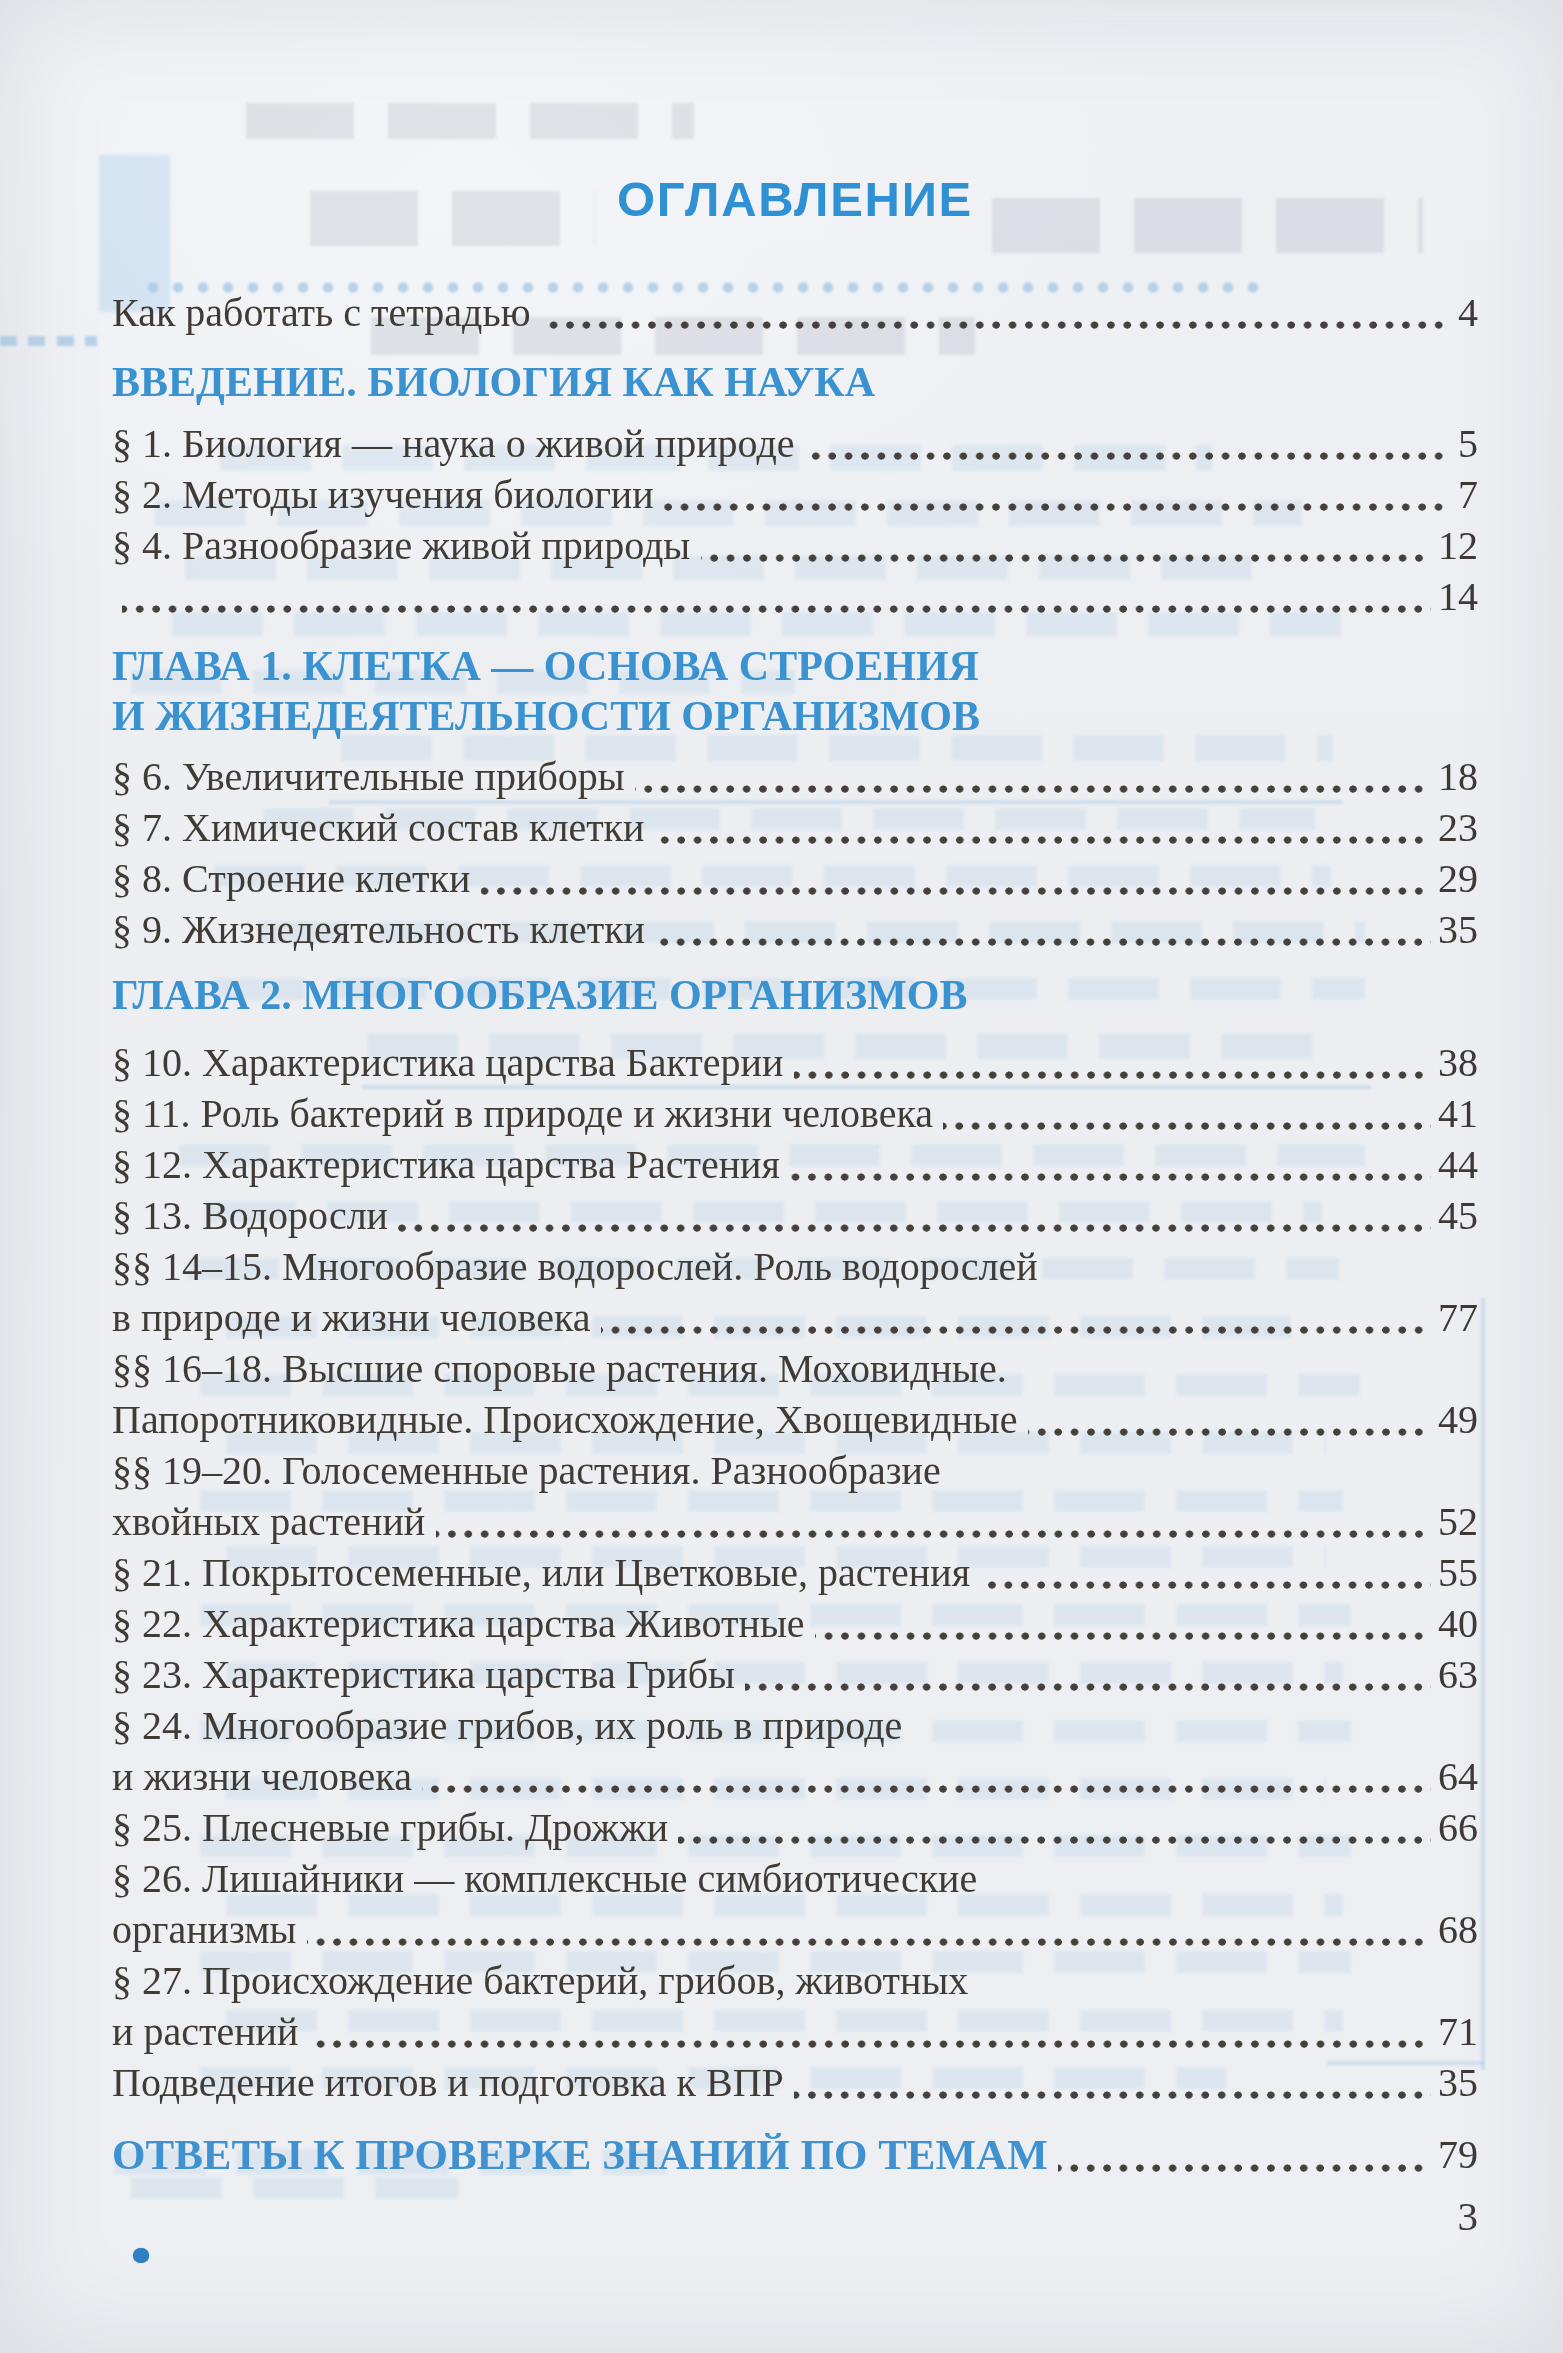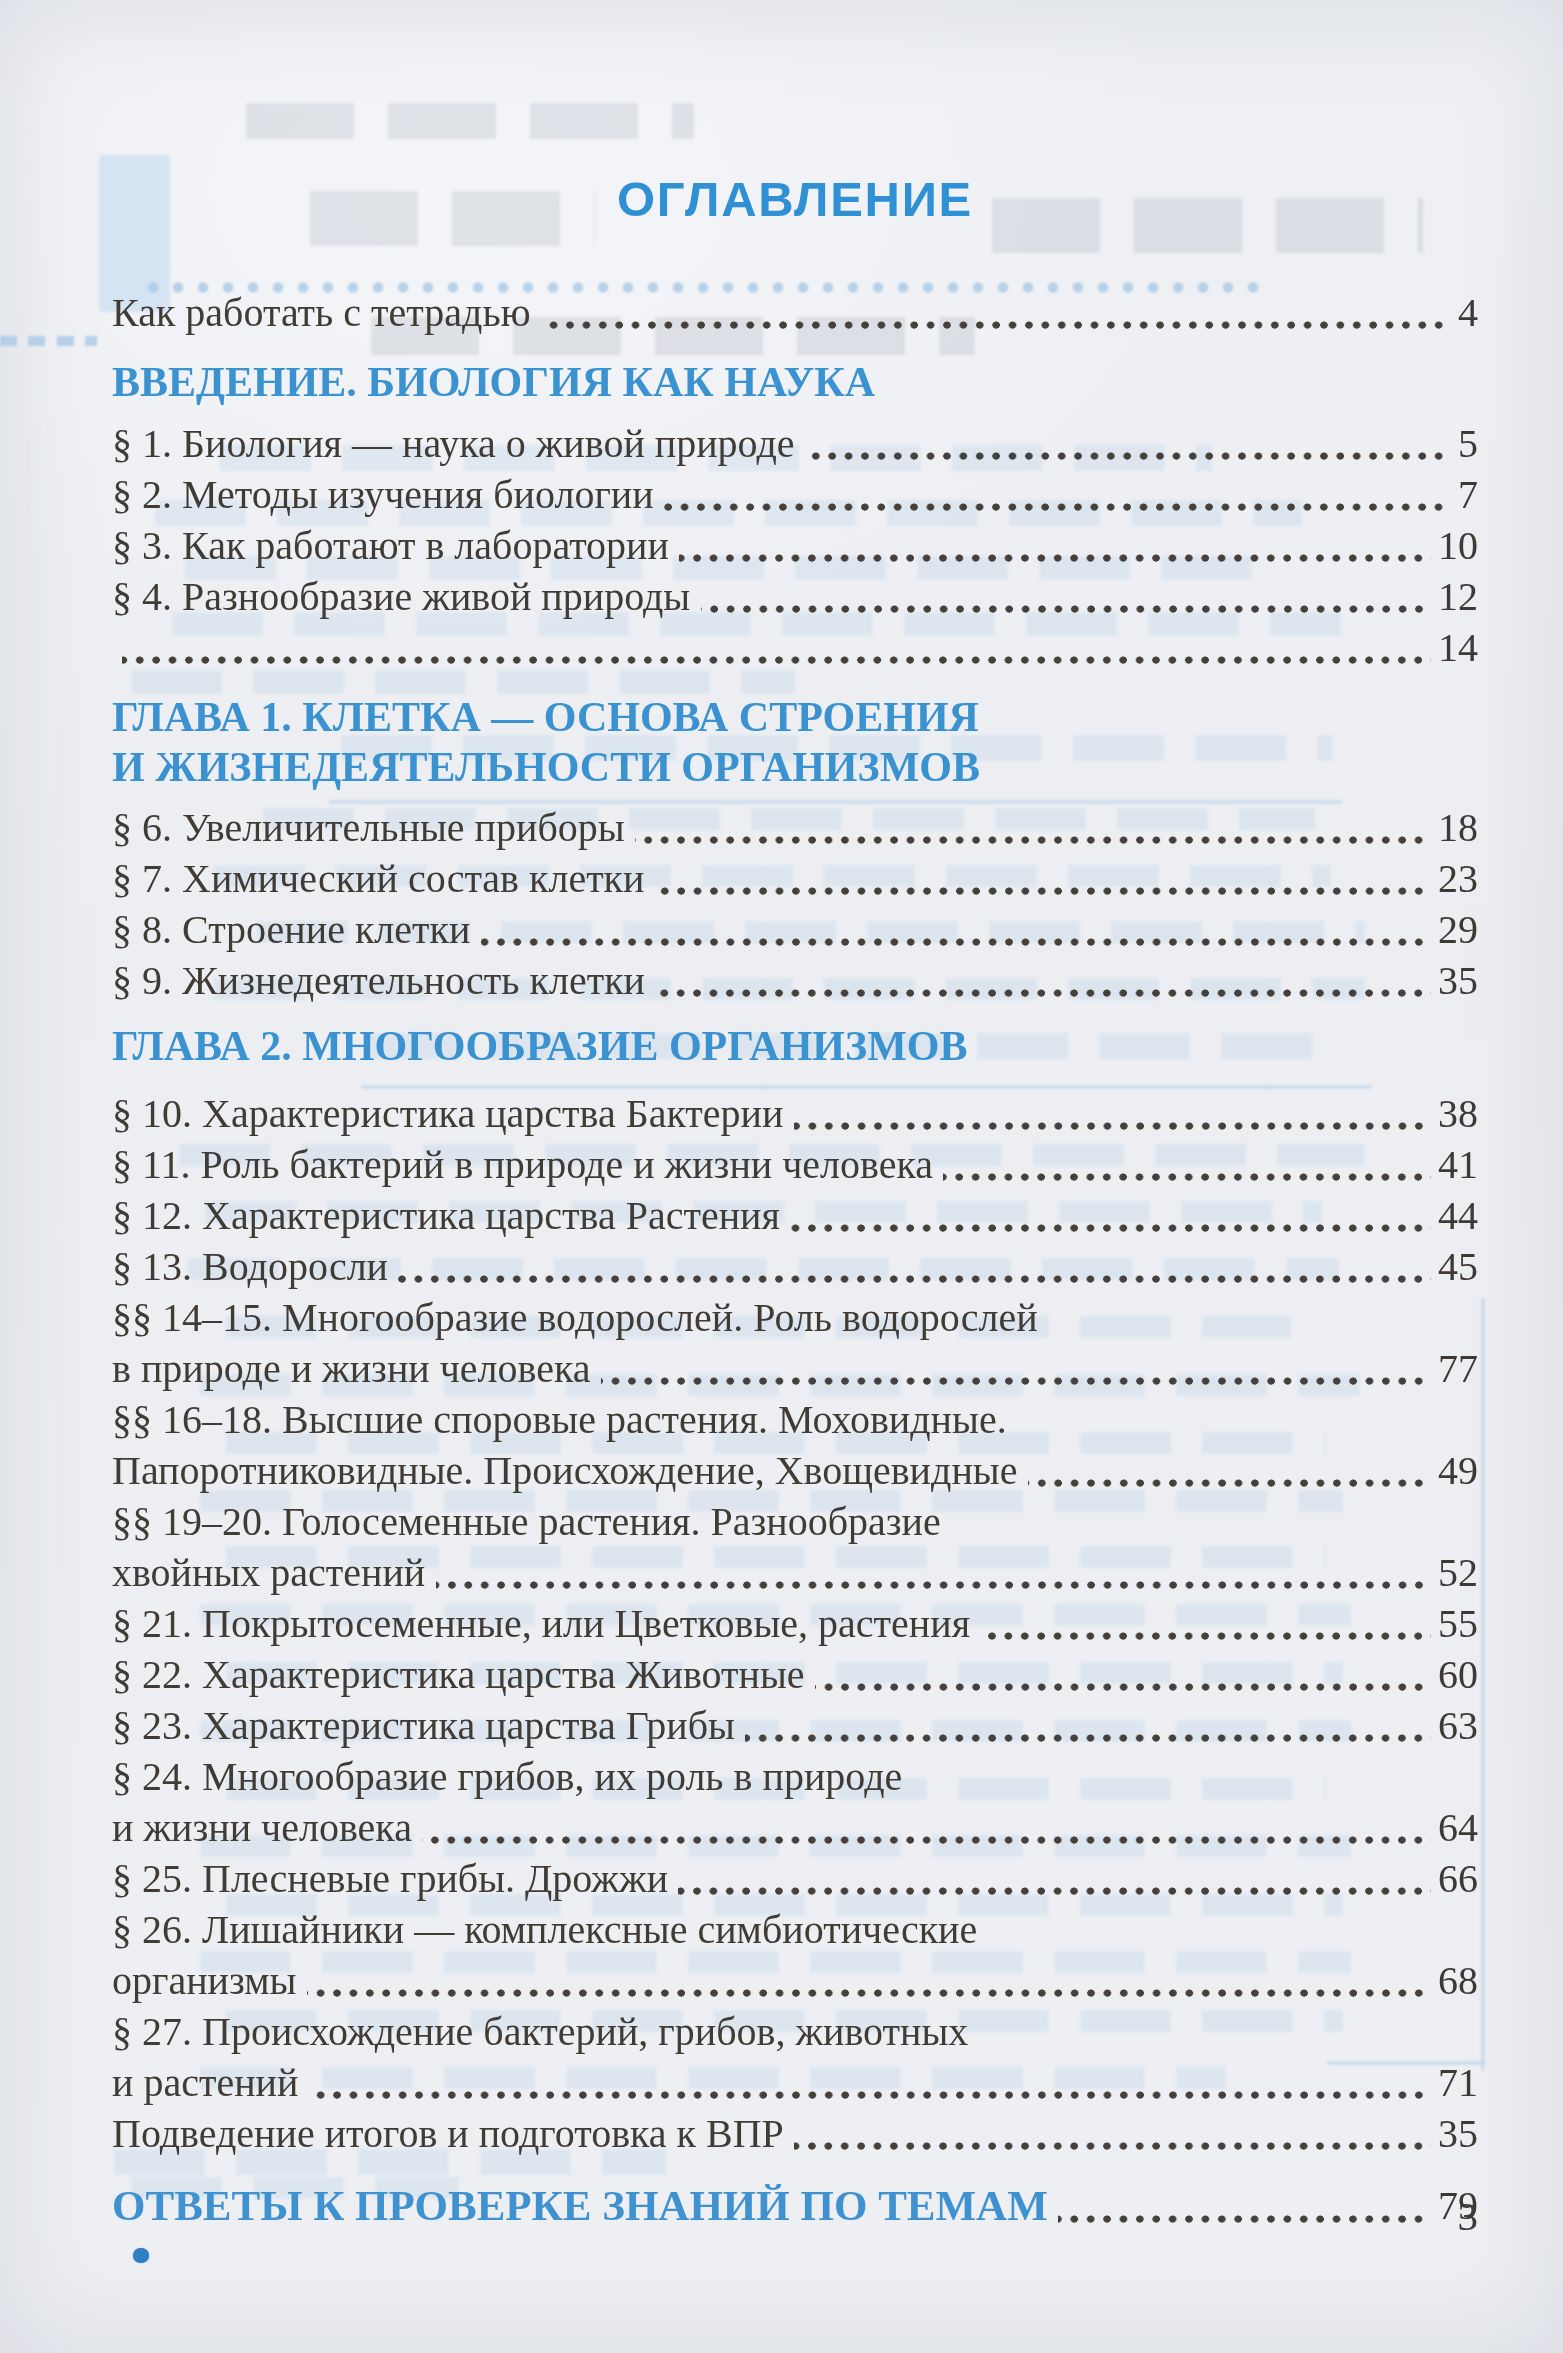--- a/index.html
+++ b/index.html
@@ -119,25 +119,20 @@
         <span class="label">§ 1. Биология — наука о живой природе</span>
         <span class="leader"></span>
         <span class="pagenum">5</span>
       </div>
       <div class="row entry">
         <span class="label">§ 2. Методы изучения биологии</span>
         <span class="leader"></span>
         <span class="pagenum">7</span>
       </div>
       <div class="row entry">
-        <span class="label">§ 3. Как работают в лаборатории</span>
-        <span class="leader"></span>
-        <span class="pagenum">10</span>
-      </div>
-      <div class="row entry">
         <span class="label">§ 4. Разнообразие живой природы</span>
         <span class="leader"></span>
         <span class="pagenum">12</span>
       </div>
       <div class="row entry">
         <span class="leader"></span>
         <span class="pagenum">14</span>
       </div>
       <div style="height: 19px;"></div>
       <div class="row heading">
@@ -217,21 +212,21 @@
         <span class="pagenum">52</span>
       </div>
       <div class="row entry">
         <span class="label">§ 21. Покрытосеменные, или Цветковые, растения</span>
         <span class="leader"></span>
         <span class="pagenum">55</span>
       </div>
       <div class="row entry">
         <span class="label">§ 22. Характеристика царства Животные</span>
         <span class="leader"></span>
-        <span class="pagenum">60</span>
+        <span class="pagenum">40</span>
       </div>
       <div class="row entry">
         <span class="label">§ 23. Характеристика царства Грибы</span>
         <span class="leader"></span>
         <span class="pagenum">63</span>
       </div>
       <div class="row entry">
         <span class="label">§ 24. Многообразие грибов, их роль в природе</span>
       </div>
       <div class="row entry">

